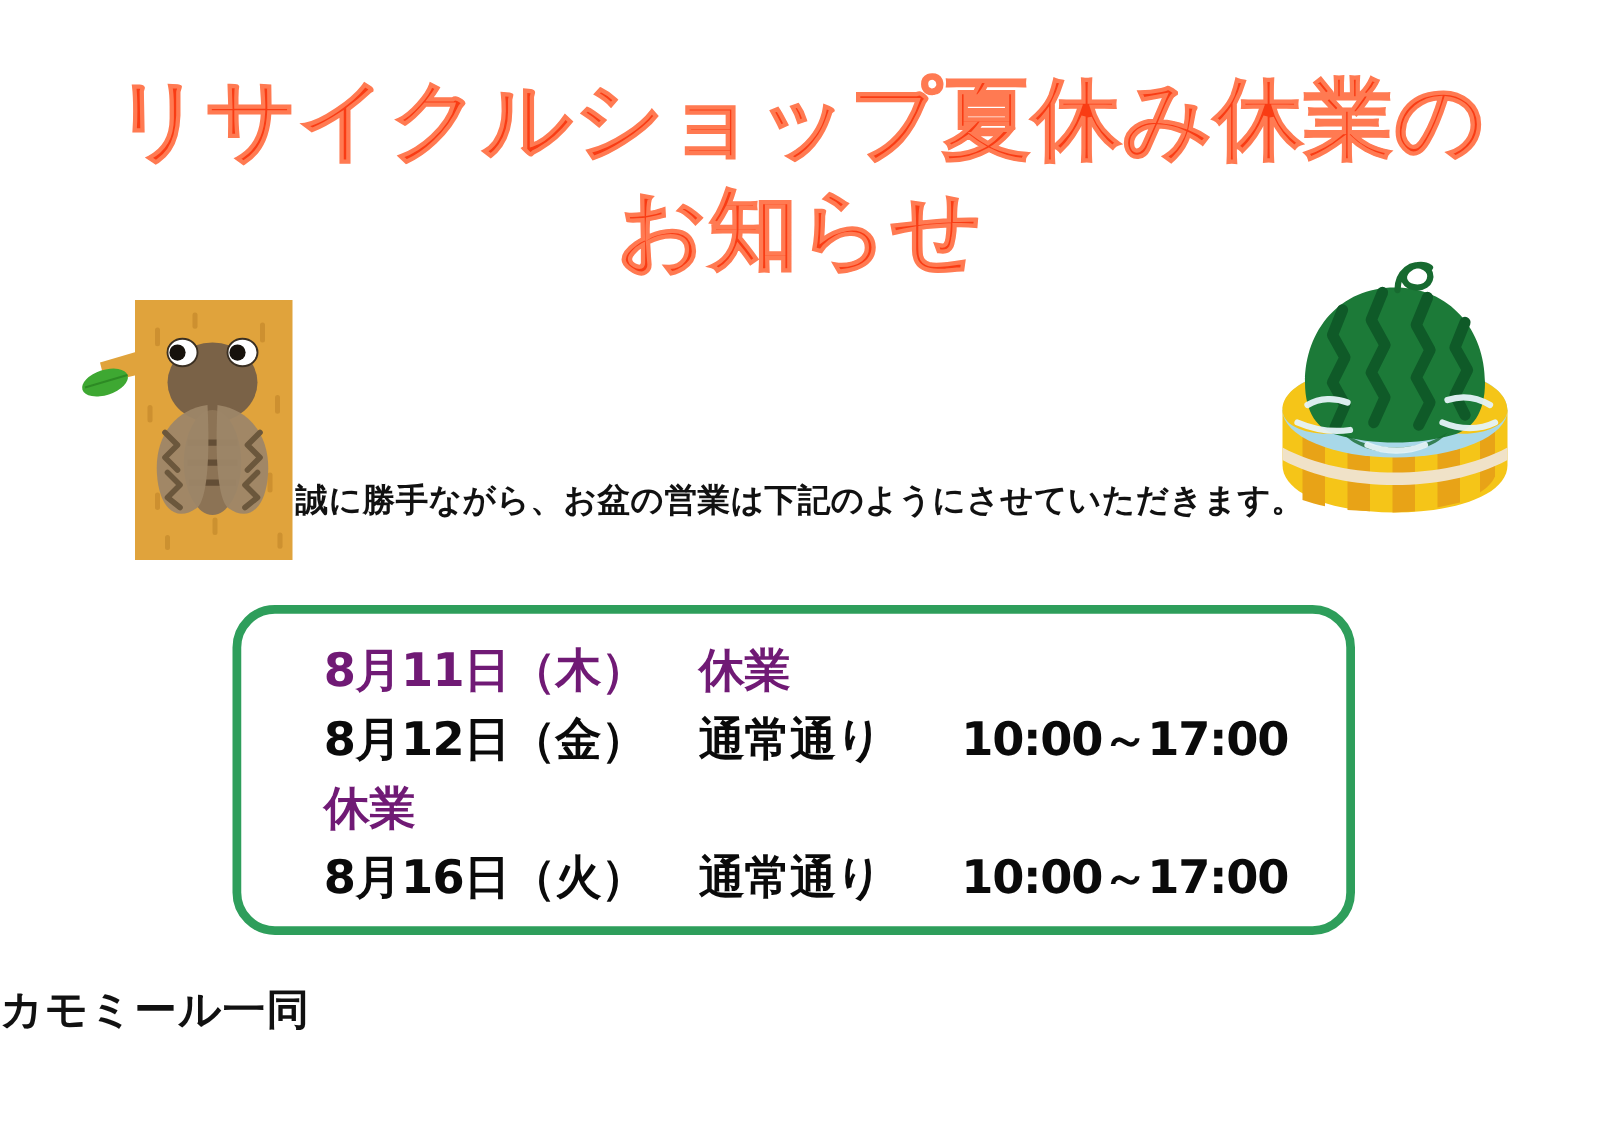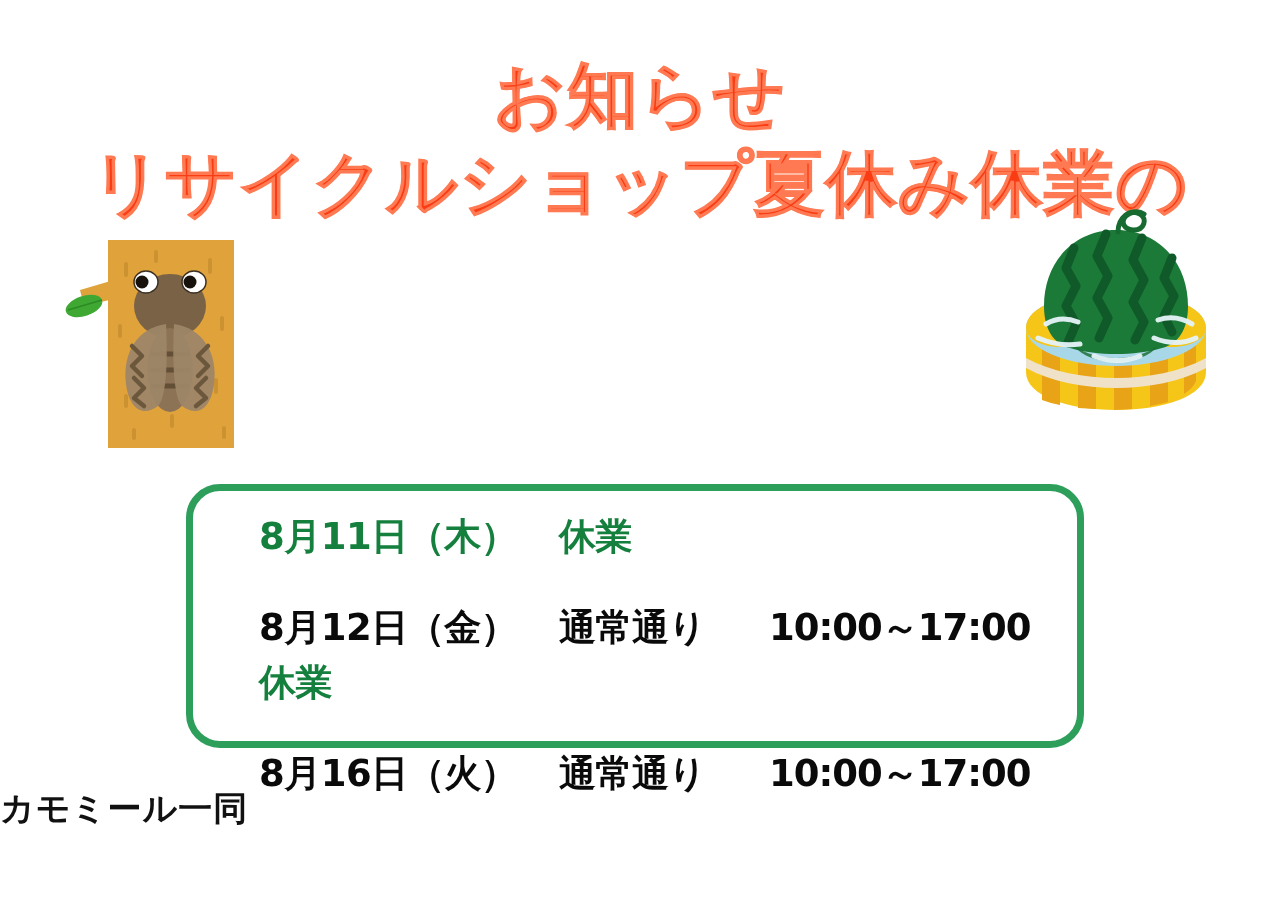--- a/index.html
+++ b/index.html
@@ -87,25 +87,24 @@
     align-items: baseline;
     height: 55px;
     font-family: "DejaVu Sans", "Liberation Sans", sans-serif;
     font-weight: bold;
     font-size: 37px;
     line-height: 55px;
     white-space: nowrap;
     letter-spacing: -0.5px;
   }
   .sched-row.closed {
-    color: #15803d;
+    color: #701a75;
   }
   .sched-row.open {
     color: #0a0a0a;
-    margin-top: 36px;
   }
   .c-date {
     width: 300px;
     display: inline-block;
   }
   .c-status {
     width: 210px;
     display: inline-block;
   }
   .c-hours {
@@ -144,22 +143,22 @@
     width: 228px;
     height: 222px;
   }
 </style>
 </head>
 <body>
 
 <div class="page">
 
   <div class="title-block">
+    <div class="title-line line1">リサイクルショップ夏休み休業の</div>
     <div class="title-line line2">お知らせ</div>
-    <div class="title-line line1">リサイクルショップ夏休み休業の</div>
   </div>
 
   <div class="cicada-art">
     <svg viewBox="0 0 200 232" width="200" height="232" xmlns="http://www.w3.org/2000/svg">
 
       <path d="M18 62 L52 52 L56 70 L22 78 Z" fill="#e0a33c"></path>
 
       <ellipse cx="22" cy="78" rx="19" ry="10" fill="#3ea832" transform="rotate(-18 22 78)"></ellipse>
       <path d="M6 82 L40 72" stroke="#2d8a24" stroke-width="1.5" fill="none"></path>
 
@@ -241,20 +240,21 @@
         <path d="M44 128 C 54 122, 66 122, 76 126"></path>
         <path d="M36 142 C 50 148, 64 150, 78 148"></path>
         <path d="M156 124 C 168 120, 180 122, 190 128"></path>
         <path d="M152 142 C 166 148, 182 148, 194 142"></path>
         <path d="M92 160 C 106 166, 124 166, 138 160"></path>
       </g>
     </svg>
   </div>
 
   <div class="body-block">
+    <div class="body-line">誠に勝手ながら、お盆の営業は下記のようにさせていただきます。</div>
   </div>
 
   <div class="schedule-box">
     <div class="schedule-rows">
 
       <div class="sched-row closed">
         <span class="c-date">8月11日（木）</span>
         <span class="c-status">休業</span>
         <span class="c-hours"></span>
       </div>

